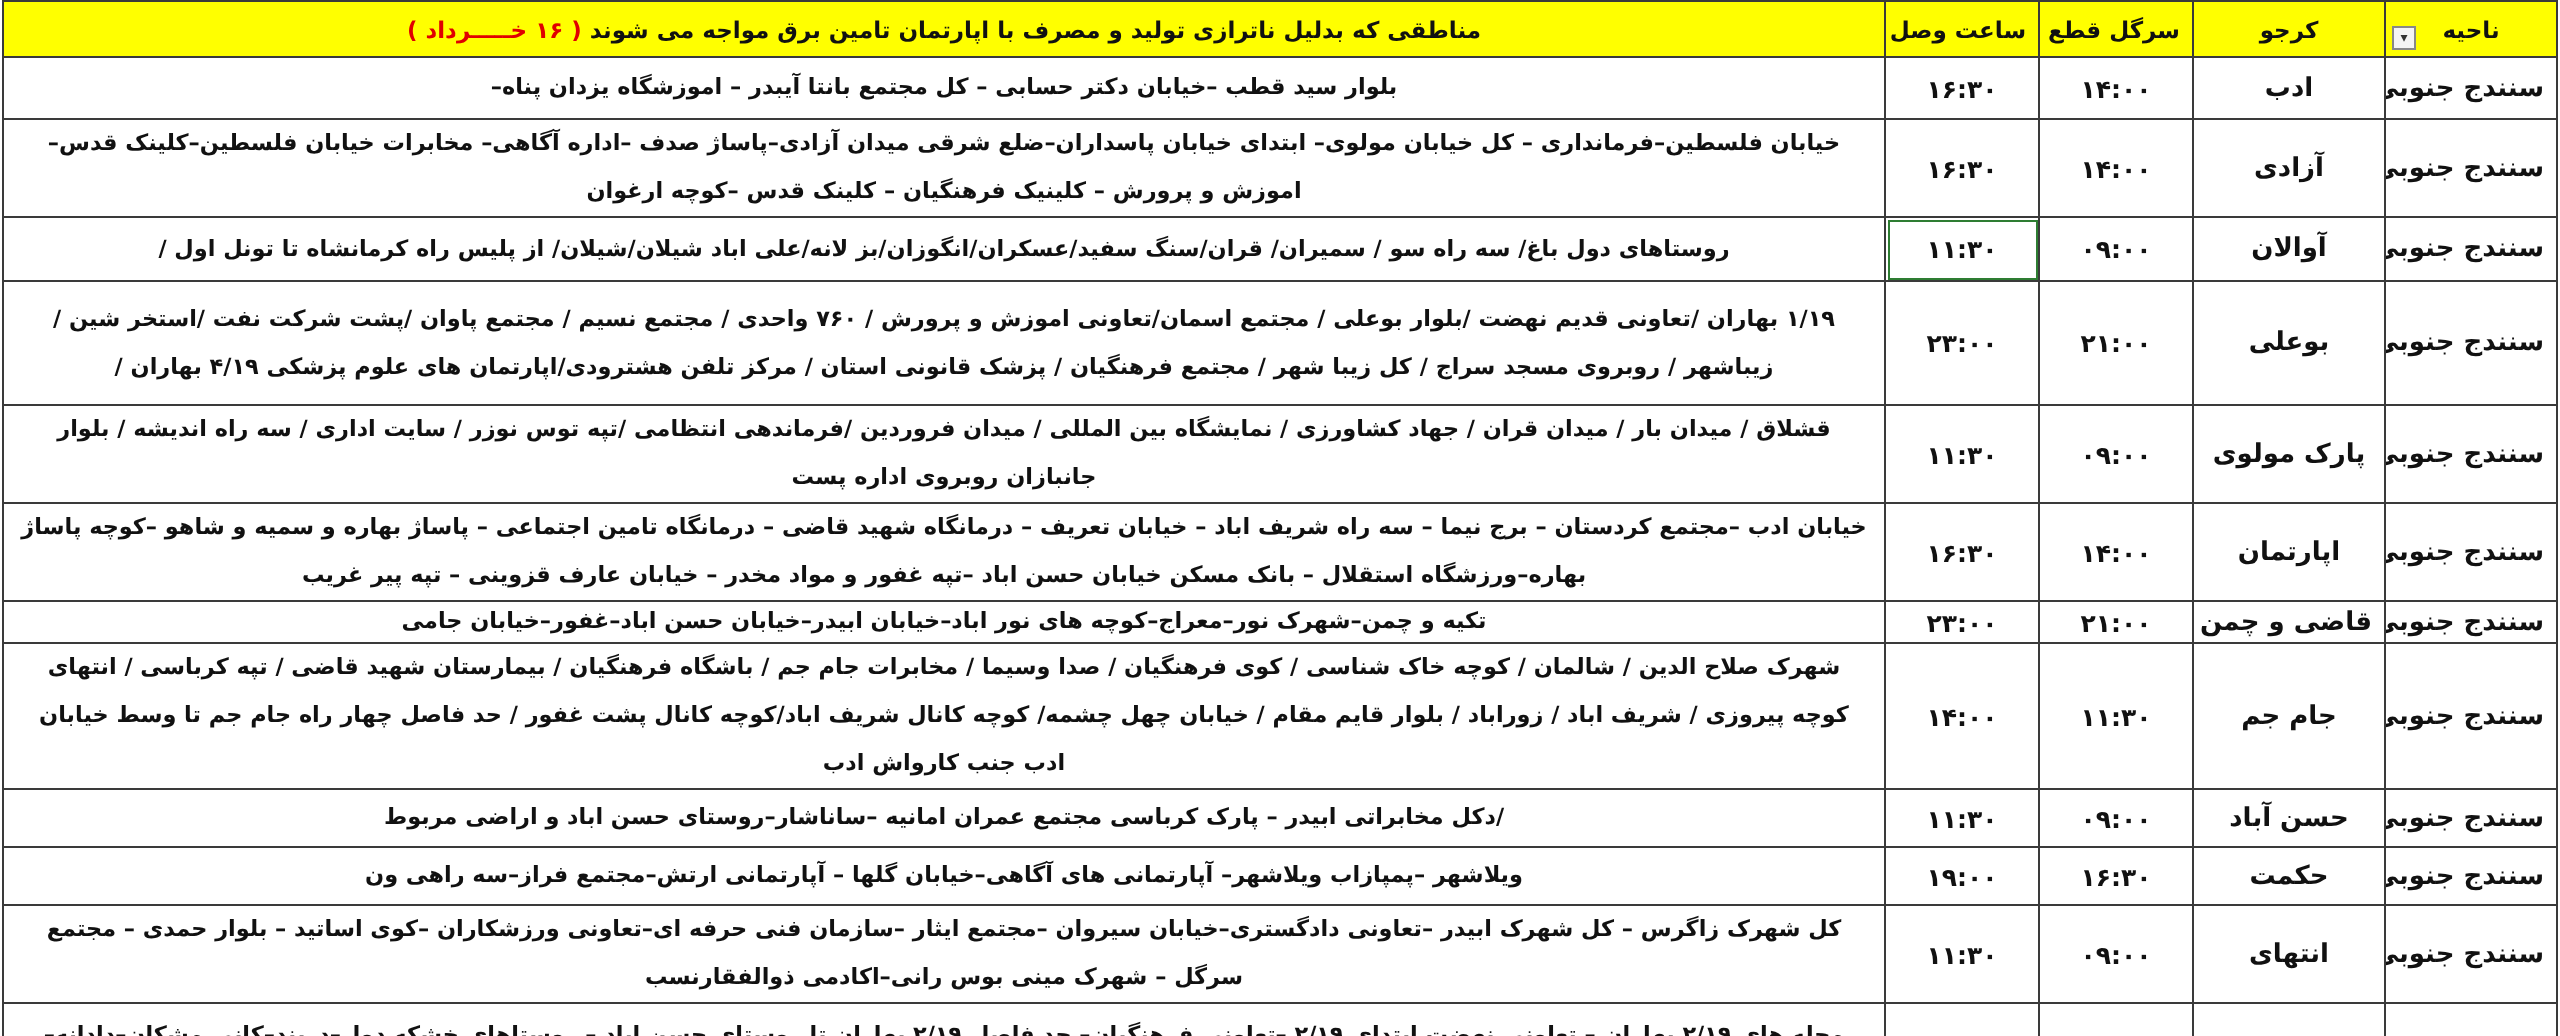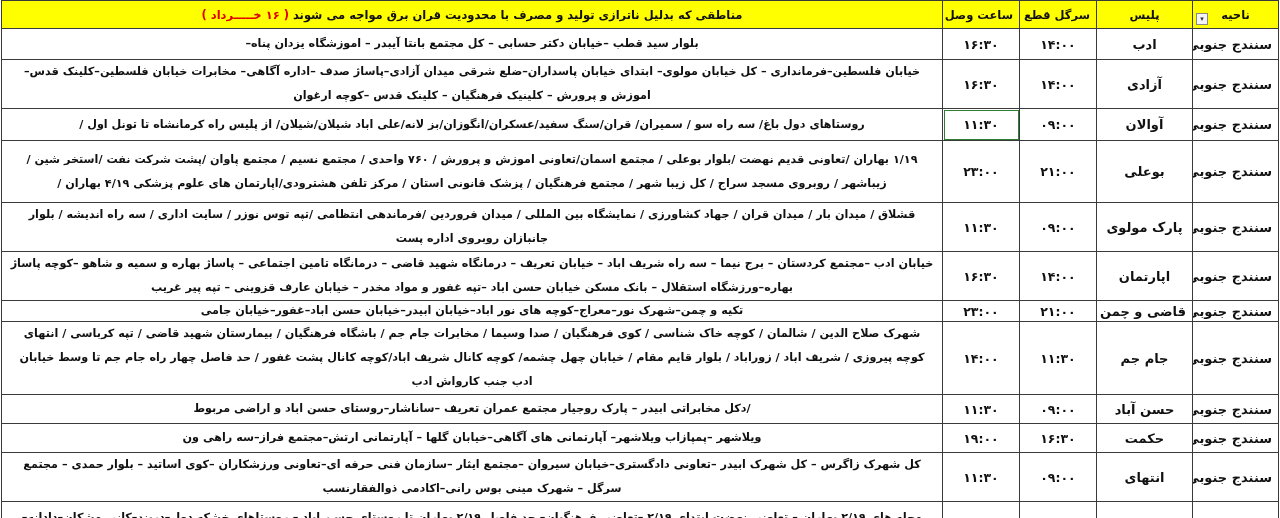--- a/index.html
+++ b/index.html
@@ -50,25 +50,25 @@
       <col style="width:77px">
       <col style="width:77px">
       <col>
     </colgroup>
     <thead>
       <tr>
         <th class="col-area-h">
           <span>ناحیه</span>
           <span class="filter-btn">▾</span>
         </th>
-        <th>پلیس</th>
+        <th>کرجو</th>
         <th>سرگل قطع</th>
         <th>ساعت وصل</th>
         <th>
-          <span>مناطقی که بدلیل ناترازی تولید و مصرف با محدودیت قران برق مواجه می شوند</span>
+          <span>مناطقی که بدلیل ناترازی تولید و مصرف با اپارتمان تامین برق مواجه می شوند</span>
           <span class="title-red">( ۱۶ خـــــرداد )</span>
         </th>
       </tr>
     </thead>
     <tbody>
       <tr style="height:31px">
         <td class="c-area">سنندج جنوبی</td>
         <td class="c-feeder">ادب</td>
         <td class="c-time">۱۴:۰۰</td>
         <td class="c-time">۱۶:۳۰</td>
@@ -121,21 +121,21 @@
         <td class="c-feeder">جام جم</td>
         <td class="c-time">۱۱:۳۰</td>
         <td class="c-time">۱۴:۰۰</td>
         <td class="c-desc">شهرک صلاح الدین / شالمان / کوچه خاک شناسی / کوی فرهنگیان / صدا وسیما / مخابرات جام جم / باشگاه فرهنگیان / بیمارستان شهید قاضی  / تپه کرباسی / انتهای کوچه پیروزی / شریف اباد / زوراباد / بلوار قایم مقام / خیابان چهل چشمه/ کوچه کانال شریف اباد/کوچه کانال پشت غفور / حد فاصل چهار راه جام جم تا وسط خیابان ادب جنب کارواش ادب</td>
       </tr>
       <tr style="height:29px">
         <td class="c-area">سنندج جنوبی</td>
         <td class="c-feeder">حسن آباد</td>
         <td class="c-time">۰۹:۰۰</td>
         <td class="c-time">۱۱:۳۰</td>
-        <td class="c-desc">/دکل مخابراتی ابیدر – پارک روجیار مجتمع عمران تعریف  –ساناشار–روستای حسن اباد و اراضی مربوط</td>
+        <td class="c-desc">/دکل مخابراتی ابیدر – پارک کرباسی مجتمع عمران امانیه  –ساناشار–روستای حسن اباد و اراضی مربوط</td>
       </tr>
       <tr style="height:29px">
         <td class="c-area">سنندج جنوبی</td>
         <td class="c-feeder">حکمت</td>
         <td class="c-time">۱۶:۳۰</td>
         <td class="c-time">۱۹:۰۰</td>
         <td class="c-desc">ویلاشهر  –پمپازاب ویلاشهر– آپارتمانی های آگاهی–خیابان گلها – آپارتمانی ارتش–مجتمع فراز–سه راهی ون</td>
       </tr>
       <tr style="height:49px">
         <td class="c-area">سنندج جنوبی</td>

